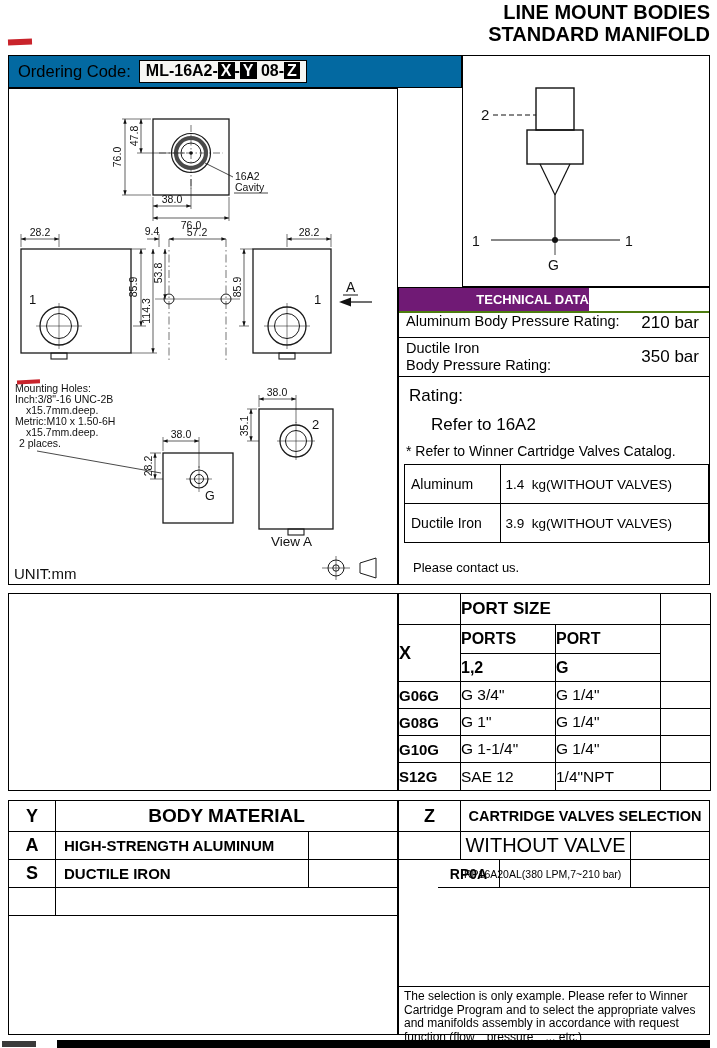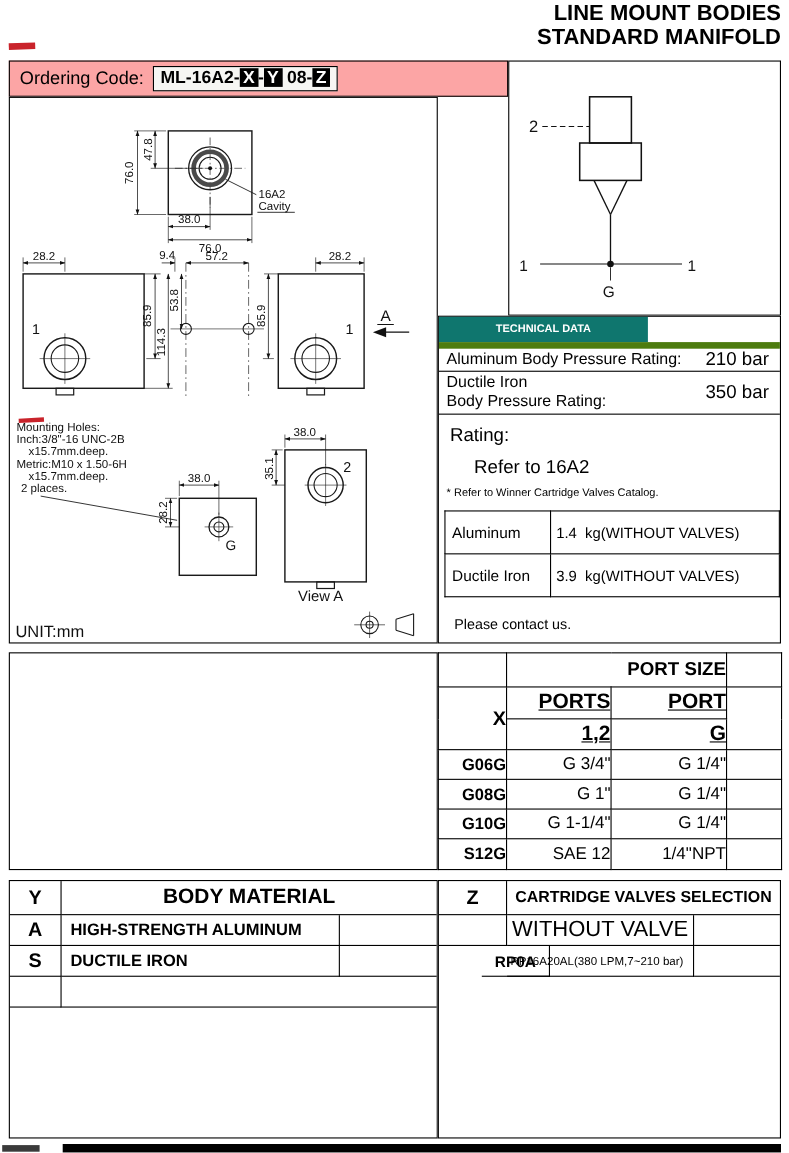--- a/index.html
+++ b/index.html
@@ -1,42 +1,42 @@
 <!DOCTYPE html>
 <html><head>
 <meta charset="utf-8">
 <style>
   html,body{margin:0;padding:0;background:#fff;}
   #page{position:relative;width:717px;height:1048px;background:#fff;font-family:"Liberation Sans",sans-serif;color:#000;overflow:hidden;}
   .box{position:absolute;border:1px solid #000;box-sizing:border-box;background:#fff;}
   .hdr-title{position:absolute;top:1px;right:7px;text-align:right;font-size:20px;font-weight:bold;line-height:22px;}
   .red-mark{position:absolute;background:#c9232b;}
-  .order-bar{position:absolute;left:8px;top:55px;width:454px;height:33px;border:1px solid #000;box-sizing:border-box;background:#fca5a5;display:flex;align-items:center;padding-left:9px;}
+  .order-bar{position:absolute;left:8px;top:55px;width:454px;height:33px;border:1px solid #000;box-sizing:border-box;background:#0369a1;display:flex;align-items:center;padding-left:9px;}
   .order-label{font-size:16.5px;}
   .order-code{border:1px solid #000;margin-left:8px;padding:1px 6px 2px 6px;font-size:16px;font-weight:bold;background:#f6f6f3;white-space:pre;}
   .inv{background:#000;color:#fff;padding:0 3px;}
   .tech{position:absolute;left:398px;top:287px;width:312px;height:298px;border:1px solid #000;box-sizing:border-box;background:#fff;}
-  .tech-hdr{position:absolute;left:0;top:0;width:190px;height:23px;background:#0f766e;color:#fff;font-size:10px;font-weight:bold;text-align:center;line-height:23px;}
-  .tech-row1{position:absolute;left:0;top:23px;width:100%;height:27px;border-top:6px solid #4d7c0f;border-bottom:1px solid #000;box-sizing:border-box;display:flex;align-items:center;}
+  .tech-hdr{position:absolute;left:0;top:0;width:190px;height:23px;background:#701a75;color:#fff;font-size:13px;font-weight:bold;text-align:right;line-height:23px;}
+  .tech-row1{position:absolute;left:0;top:23px;width:100%;height:27px;border-top:2px solid #4d7c0f;border-bottom:1px solid #000;box-sizing:border-box;display:flex;}
   .tech-row2{position:absolute;left:0;top:50px;width:100%;height:39px;border-bottom:1px solid #000;box-sizing:border-box;display:flex;align-items:center;}
   .tech-lbl{font-size:14.5px;padding-left:7px;line-height:17px;}
   .tech-val{font-size:17px;margin-left:auto;padding-right:10px;}
   .cavity-l{position:absolute;left:10px;top:98px;font-size:17px;}
   .cavity-v{position:absolute;left:32px;top:127px;font-size:17px;}
-  .cavity-n{position:absolute;left:7px;top:155px;font-size:10px;}
+  .cavity-n{position:absolute;left:7px;top:155px;font-size:14px;}
   table.wt{position:absolute;left:5px;top:176px;border-collapse:collapse;}
   table.wt td{border:1px solid #000;height:36px;}
   td.wt-m{width:88px;padding-left:6px;font-size:14px;}
   td.wt-v{width:202px;padding-left:5px;font-size:13.5px;white-space:pre;}
   .tech-n1{position:absolute;left:7px;top:258px;font-size:13px;}
   .tech-n2{position:absolute;left:14px;top:272px;font-size:13px;}
   table.pt{position:absolute;left:398px;top:593px;border-collapse:collapse;table-layout:fixed;background:#fff;}
-  table.pt td{border:1px solid #000;text-align:right;padding:0;overflow:hidden;}
+  table.pt td{border:1px solid #000;text-align:left;padding:0;overflow:hidden;}
   .pt-title{font-size:17px;font-weight:bold;}
-  .pt-h{font-size:19px;font-weight:bold;text-decoration:underline;}
+  .pt-h{font-size:16px;font-weight:bold;}
   .pt-x{font-size:18px;font-weight:bold;}
   .pt-code{font-size:15px;font-weight:bold;}
   .pt-val{font-size:15.5px;white-space:pre;}
   .bm{position:absolute;left:8px;top:800px;width:390px;height:235px;border:1px solid #000;box-sizing:border-box;background:#fff;}
   .cart{position:absolute;left:398px;top:800px;width:312px;height:235px;border:1px solid #000;box-sizing:border-box;background:#fff;}
   .cell{position:absolute;box-sizing:border-box;display:flex;align-items:center;justify-content:center;}
   .cell.left{justify-content:flex-start;}
   .br{border-right:1px solid #000;}
   .bb{border-bottom:1px solid #000;}
   .cart-note{position:absolute;left:0;top:185px;width:310px;height:48px;border-top:1px solid #000;box-sizing:border-box;padding:3px 5px;font-size:12px;line-height:13.6px;}
@@ -347,18 +347,19 @@
 
   <div class="cart">
     <div class="cell br bb" style="left:0;top:0;width:62px;height:31px;font-size:18px;font-weight:bold;">Z</div>
     <div class="cell bb" style="left:62px;top:0;width:248px;height:31px;font-size:14.5px;font-weight:bold;">CARTRIDGE VALVES SELECTION</div>
     <div class="cell br bb" style="left:0;top:31px;width:62px;height:28px;"></div>
     <div class="cell br bb" style="left:62px;top:31px;width:170px;height:28px;font-size:20px;">WITHOUT VALVE</div>
     <div class="cell bb" style="left:232px;top:31px;width:78px;height:28px;"></div>
     <div class="cell br bb" style="left:0;top:59px;width:62px;height:28px;font-size:14px;font-weight:bold;margin-left:39px;">RP0A</div>
     <div class="cell left br bb" style="left:62px;top:59px;width:170px;height:28px;font-size:10.5px;padding-left:3px;">RP16A20AL(380 LPM,7~210 bar)</div>
     <div class="cell bb" style="left:232px;top:59px;width:78px;height:28px;"></div>
+    <div class="cart-note">The selection is only example. Please refer to Winner Cartridge Program and to select the appropriate valves and manifolds assembly in accordance with request function (flow、pressure、... etc.)</div>
   </div>
 
   <div class="smudge"></div>
   <div class="bar-bottom"></div>
 
 </div>
 
 </body></html>

